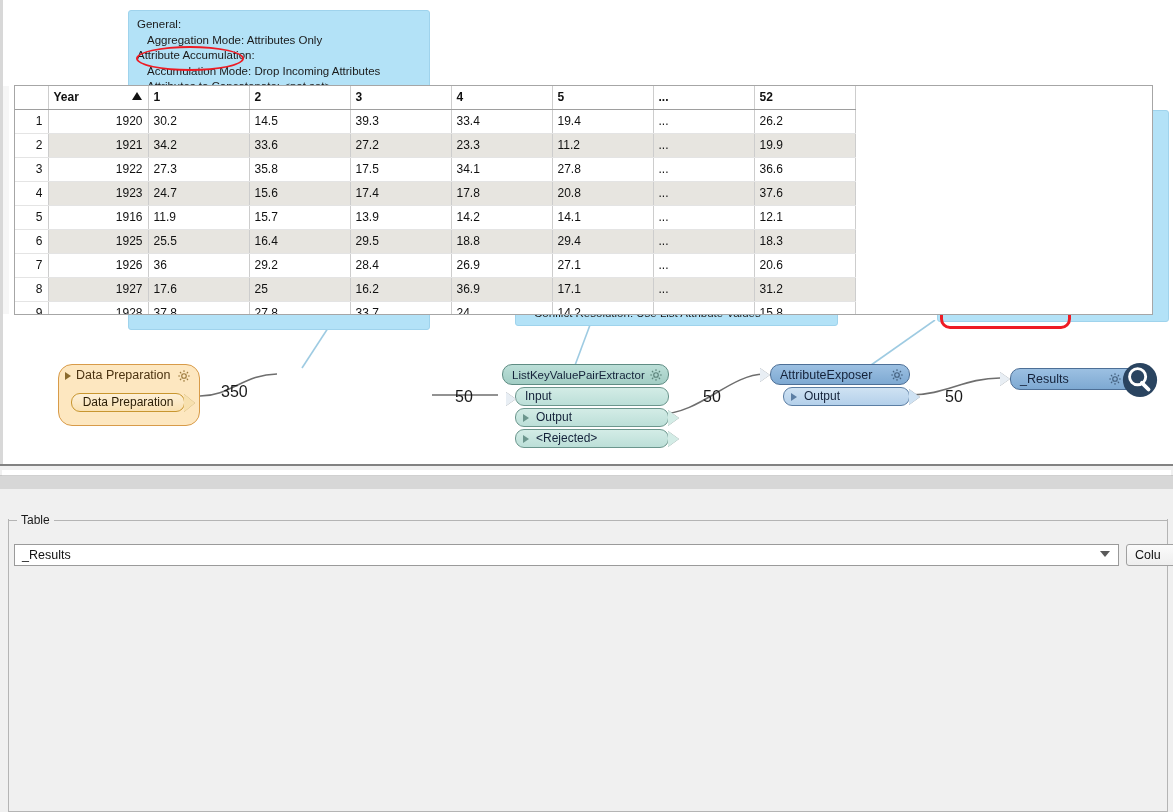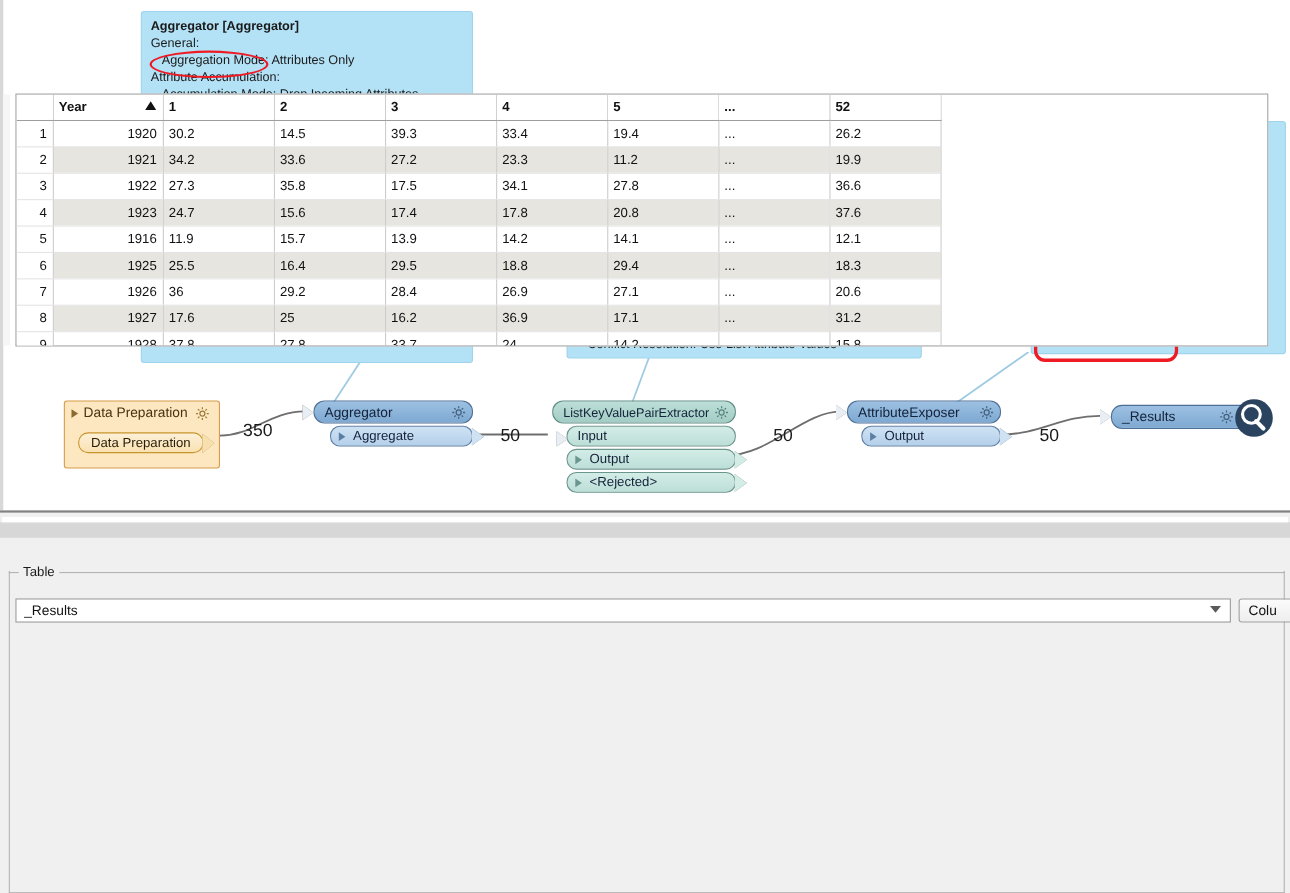--- a/index.html
+++ b/index.html
@@ -137,21 +137,21 @@
     border-top: 7px solid transparent;
     border-bottom: 7px solid transparent;
     border-left: 10px solid #e8eef4;
     filter: drop-shadow(0.6px 0 0 #7e7e7e);
   }
 
   
   #dataprep-box {
     position: absolute;
     border: 1.5px solid #d89b49;
-    border-radius: 3px;
+    border-radius: 14px;
     background: #fde7c0;
     box-sizing: border-box;
   }
   #dataprep-title {
     position: relative;
     font-size: 12.5px;
     color: #4a3210;
     padding: 3px 0 0 17px;
     white-space: nowrap;
   }
@@ -342,21 +342,20 @@
       <line x1="60" y1="0" x2="32" y2="43" stroke="#9ecbe2" stroke-width="1.6"></line>
     </svg>
     <svg class="leader" style="left:540px; top:325px; width:120px; height:45px;">
       <line x1="50" y1="0" x2="34" y2="43" stroke="#9ecbe2" stroke-width="1.6"></line>
     </svg>
     <svg class="leader" style="left:820px; top:320px; width:180px; height:55px;">
       <line x1="115" y1="0" x2="44" y2="50" stroke="#9ecbe2" stroke-width="1.6"></line>
     </svg>
 
     <div class="annot" id="annot-agg" style="left:128px; top:10px; width:302px; height:320px;">
-      <div class="a-title">Aggregator [Aggregator]</div>
       <div>General:</div>
       <div class="ind1">Aggregation Mode: Attributes Only</div>
       <div>Attribute Accumulation:</div>
       <div class="ind1">Accumulation Mode: Drop Incoming Attributes</div>
       <div class="ind1">Attributes to Concatenate: &lt;not set&gt;</div>
       <div class="ind1">Separator Character: ,</div>
       <div class="ind1">Attributes to Sum: &lt;not set&gt;</div>
       <div class="ind1">Attributes to Average: &lt;not set&gt;</div>
       <div class="ind1">Attributes to Average, Weighted by Area: &lt;not set&gt;</div>
       <div class="ind1">Generate List:</div>
@@ -445,37 +444,20 @@
       </div>
       <div id="dataprep-inner">
         <span>Data Preparation</span>
         <span style="position:absolute; right:-11px; top:0px; width:0; height:0;
                      border-top:9px solid transparent; border-bottom:9px solid transparent;
                      border-left:11px solid #f7e0ae; filter:drop-shadow(0.6px 0 0 #a88b4a);"></span>
       </div>
     </div>
     <div class="conn-label" style="left:221px; top:383px;">350</div>
 
-    <div class="node" style="left:285px; top:364px; width:145px;">
-      <div class="inarrow" style="left:-10px; top:4px;"></div>
-      <div class="node-header">
-        <span>Aggregator</span>
-        <svg class="gear" viewBox="0 0 16 16">
-          <g fill="none" stroke="#44617f" stroke-width="1.3">
-            <circle cx="8" cy="8" r="2.6"></circle>
-            <path d="M8 1.4v2.1M8 12.5v2.1M1.4 8h2.1M12.5 8h2.1M3.4 3.4l1.5 1.5M11.1 11.1l1.5 1.5M12.6 3.4l-1.5 1.5M4.9 11.1l-1.5 1.5"></path>
-          </g>
-        </svg>
-      </div>
-      <div class="port" style="margin-left:15px; width:130px;">
-        <span class="tri"></span>
-        <span>Aggregate</span>
-        <span class="outarrow"></span>
-      </div>
-    </div>
     <div class="conn-label" style="left:455px; top:388px;">50</div>
 
     <div class="node" style="left:502px; top:364px; width:167px;">
       <div class="node-header teal">
         <span style="font-size:11.5px;">ListKeyValuePairExtractor</span>
         <svg class="gear" viewBox="0 0 16 16">
           <g fill="none" stroke="#5c837b" stroke-width="1.3">
             <circle cx="8" cy="8" r="2.6"></circle>
             <path d="M8 1.4v2.1M8 12.5v2.1M1.4 8h2.1M12.5 8h2.1M3.4 3.4l1.5 1.5M11.1 11.1l1.5 1.5M12.6 3.4l-1.5 1.5M4.9 11.1l-1.5 1.5"></path>
           </g>

